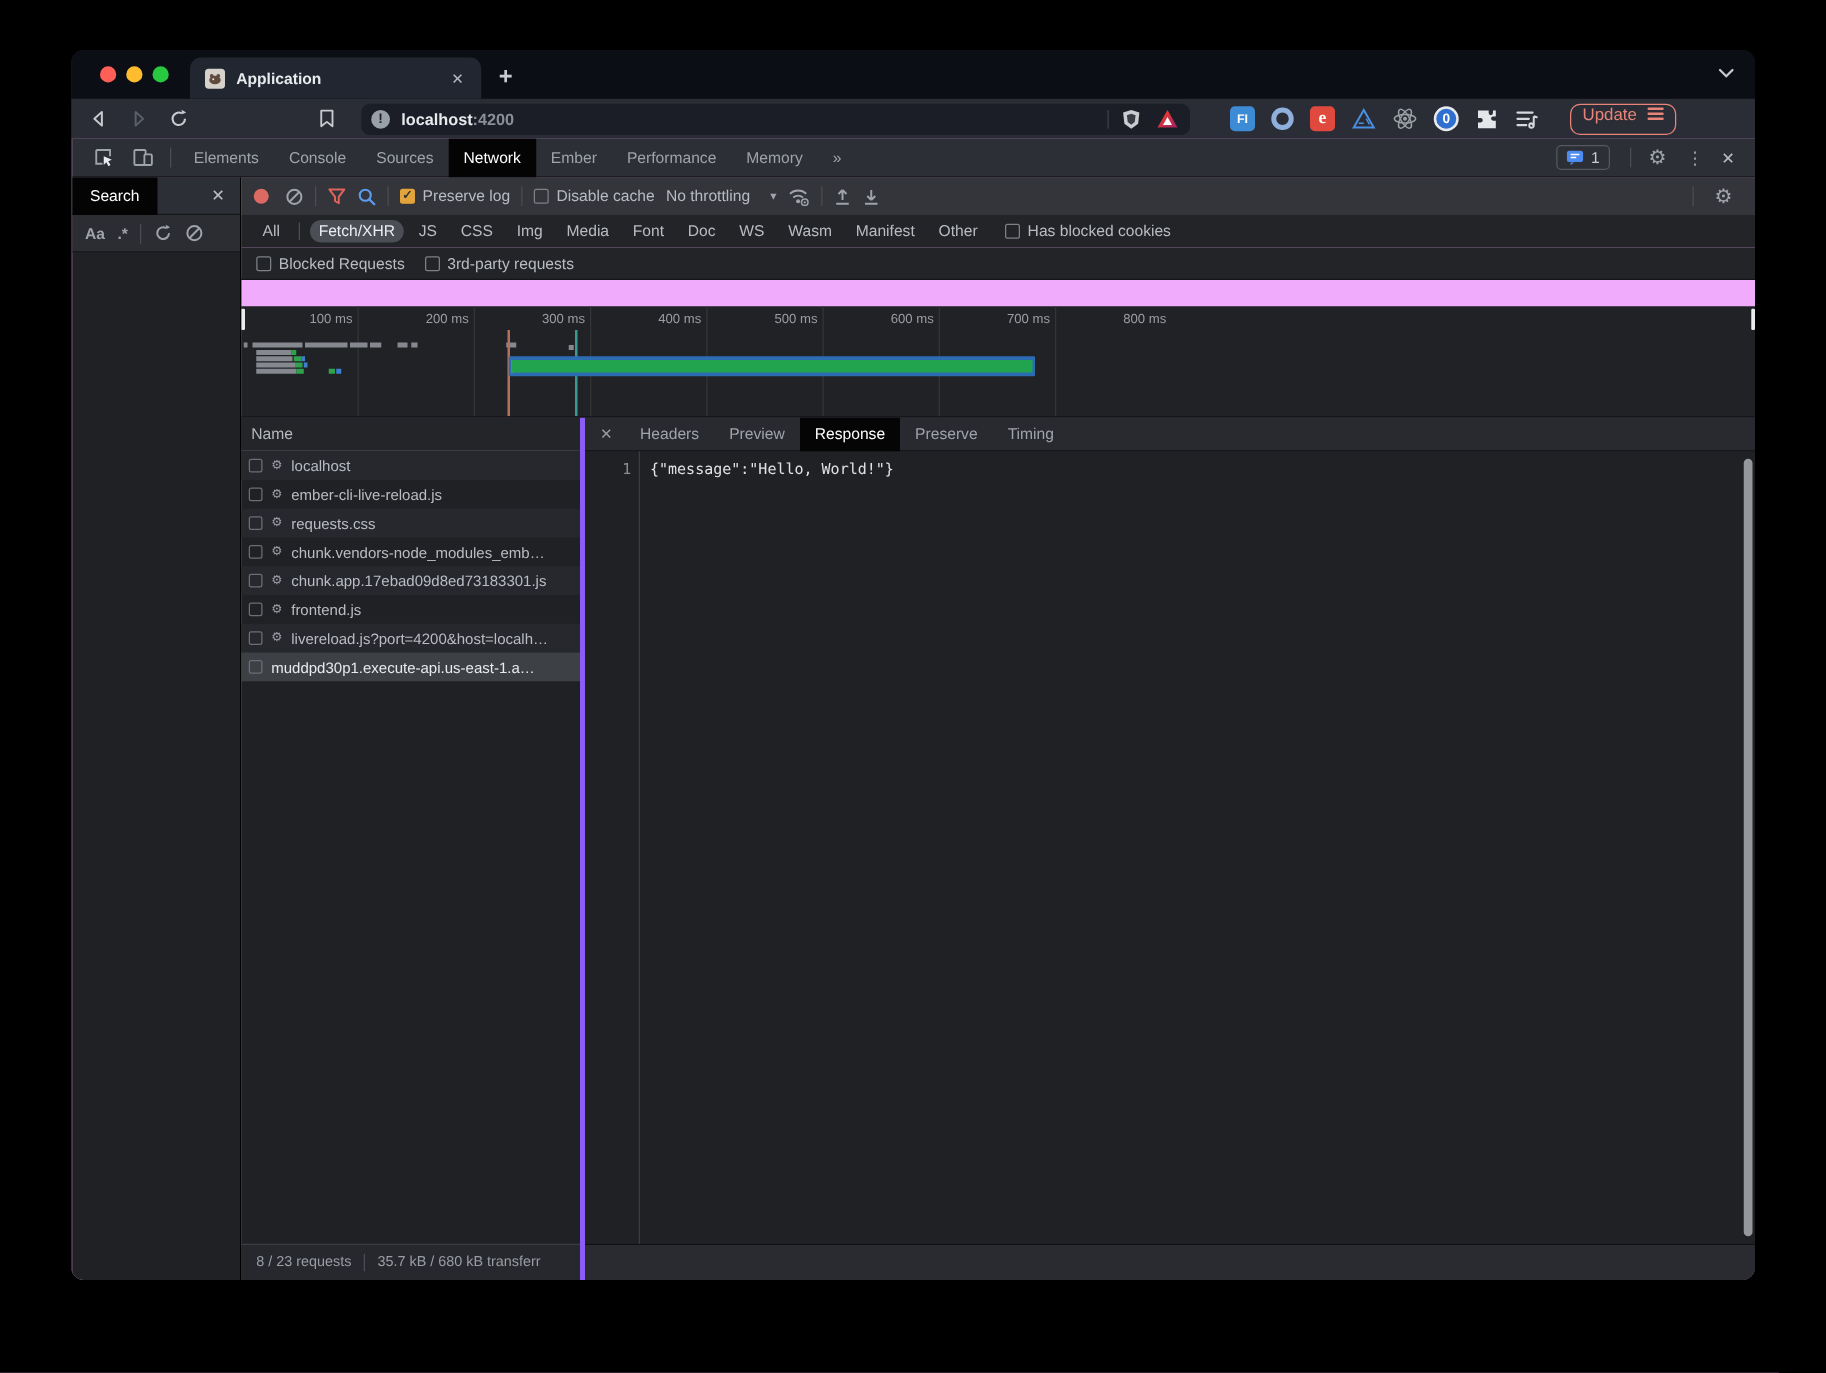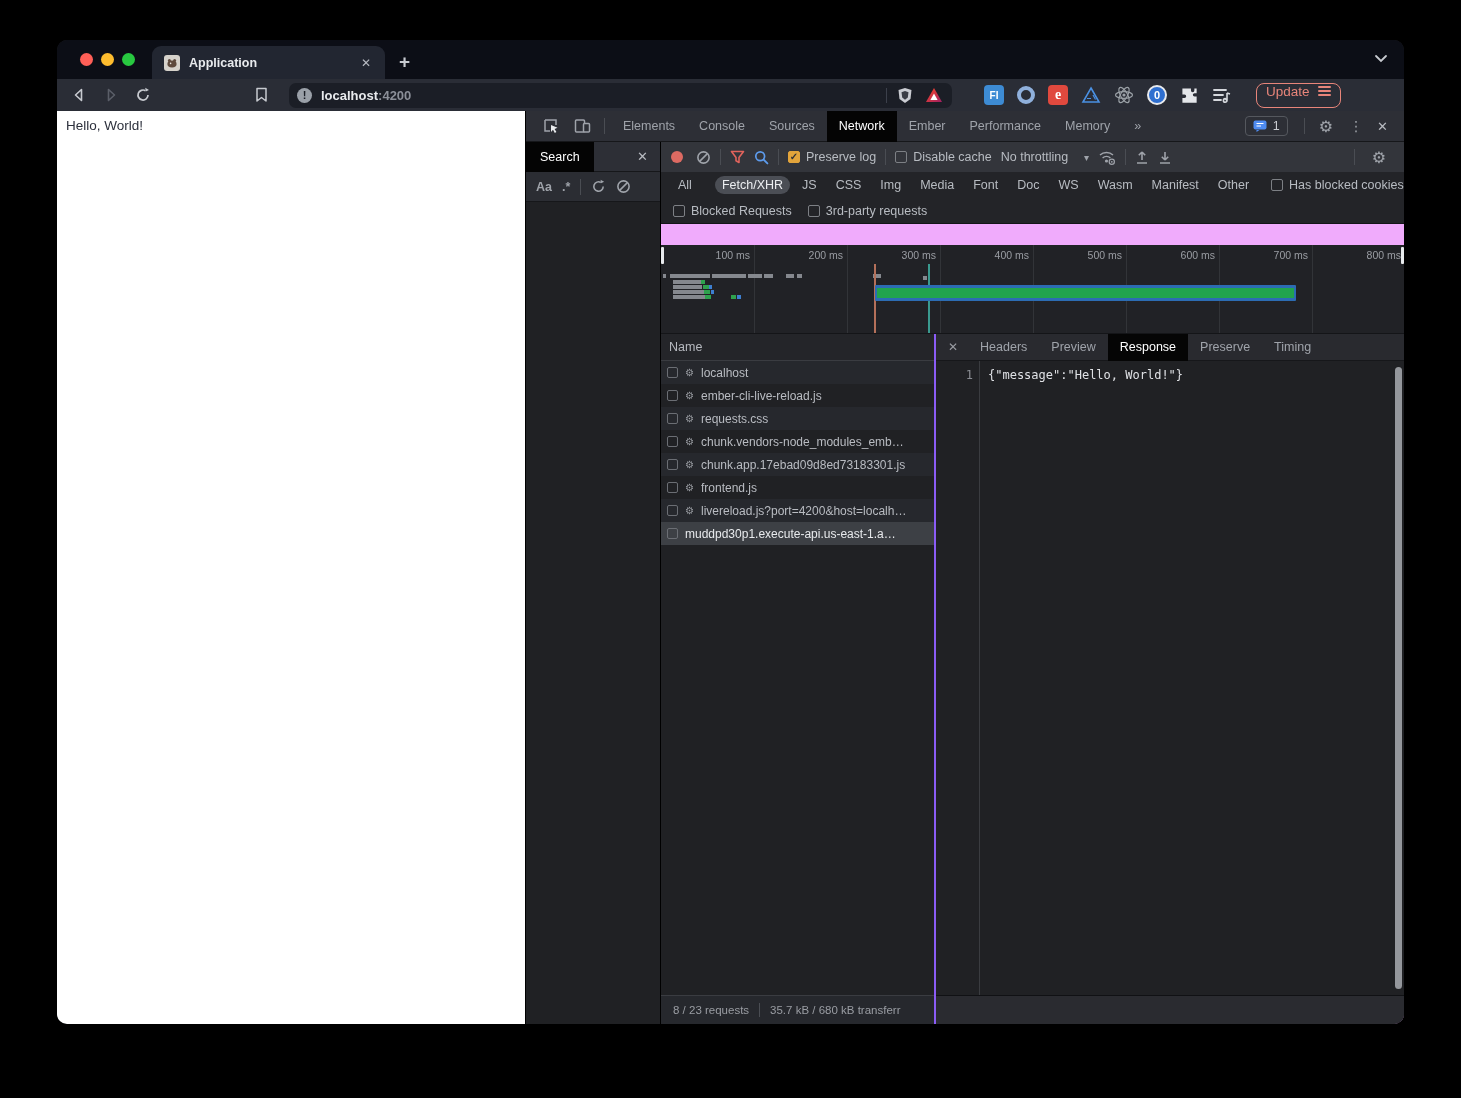--- a/index.html
+++ b/index.html
@@ -84,21 +84,21 @@
   .wbar { position:absolute; height:4px; background:#85888e; }
   .wbar.gr { background:#2fa24e; }
   .wbar.bl { background:#3d7fd0; }
   .ev-line { position:absolute; top:19px; bottom:0; width:2px; }
   .sel-bar { position:absolute; top:40px; height:16px; background:#2c6cb3; border-radius:1px; }
   .sel-bar .inner { position:absolute; left:2px; right:2px; top:3px; bottom:3px; background:#21a44d; }
   .sel-bar .sliver { position:absolute; left:2px; top:3px; bottom:3px; width:2px; background:#d98a80; }
 
   
   .net-split { flex:1; display:flex; min-height:0; }
-  .req-pane { width:275px; flex:none; border-right:2px solid #8b5cf6; display:flex; flex-direction:column; background:#202124; }
+  .req-pane { width:275px; flex:none; border-right:4px solid #8b5cf6; display:flex; flex-direction:column; background:#202124; }
   .req-header { height:27px; background:#242529; border-bottom:1px solid #3a3c41; display:flex; align-items:center; padding:0 8px; color:#b6b9bf; flex:none; }
   .req-row { height:23px; display:flex; align-items:center; gap:7px; padding:0 6px; white-space:nowrap; overflow:hidden; color:#b9bcc2; font-size:12px; flex:none; }
   .req-row.alt { background:#26282d; }
   .req-row.selected { background:#3d4045; color:#e8eaed; }
   .req-row .rcb { width:11px; height:11px; border:1px solid #6b6e74; border-radius:2px; flex:none; }
   .req-row .rgear { font-size:10px; color:#9a9da3; flex:none; line-height:1; }
   .req-filler { flex:1; }
   .req-status { height:29px; background:#26282d; border-top:1px solid #3a3c41; display:flex; align-items:center; gap:10px; padding:0 12px; color:#9a9da3; font-size:11.5px; white-space:nowrap; overflow:hidden; flex:none; }
   .st-sep { width:1px; height:14px; background:#4a4d53; flex:none; }
 
@@ -235,23 +235,20 @@
         <span>Update</span>
         <span class="hamb">
             <span></span>
             <span></span>
             <span></span>
           </span>
       </div>
     </div>
 
     <div class="content">
-      <div class="page">
-        <span>Hello, World!</span>
-      </div>
 
       <div class="devtools">
 
         <div class="dt-tabbar">
           <span class="dt-ic">
             <svg width="17" height="16" viewBox="0 0 17 16">
                 <path d="M2 2 H13 V7" fill="none" stroke="#9fa3aa" stroke-width="1.5"></path>
                 <path d="M2 2 V13 H7" fill="none" stroke="#9fa3aa" stroke-width="1.5"></path>
                 <path d="M8 7 L14.5 9.8 L11.6 10.9 L13.4 14 L11.8 14.9 L10 11.8 L8 14 Z" fill="#e8eaed"></path>
               </svg>

